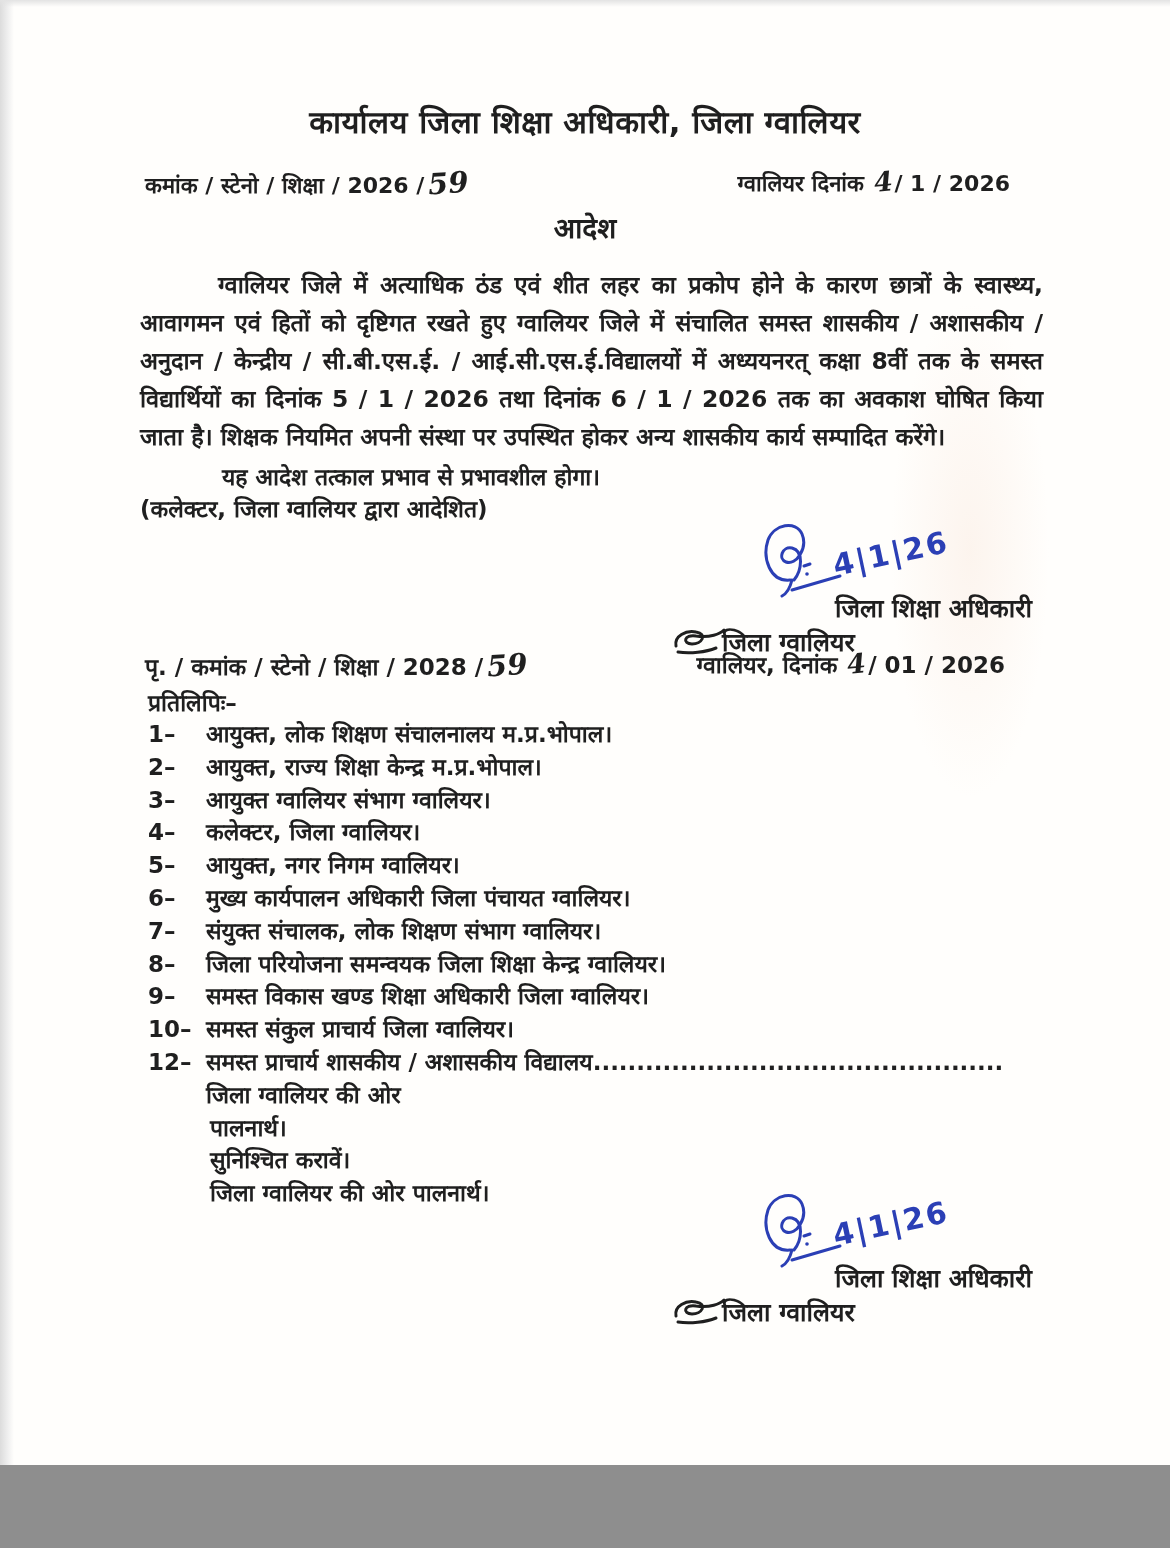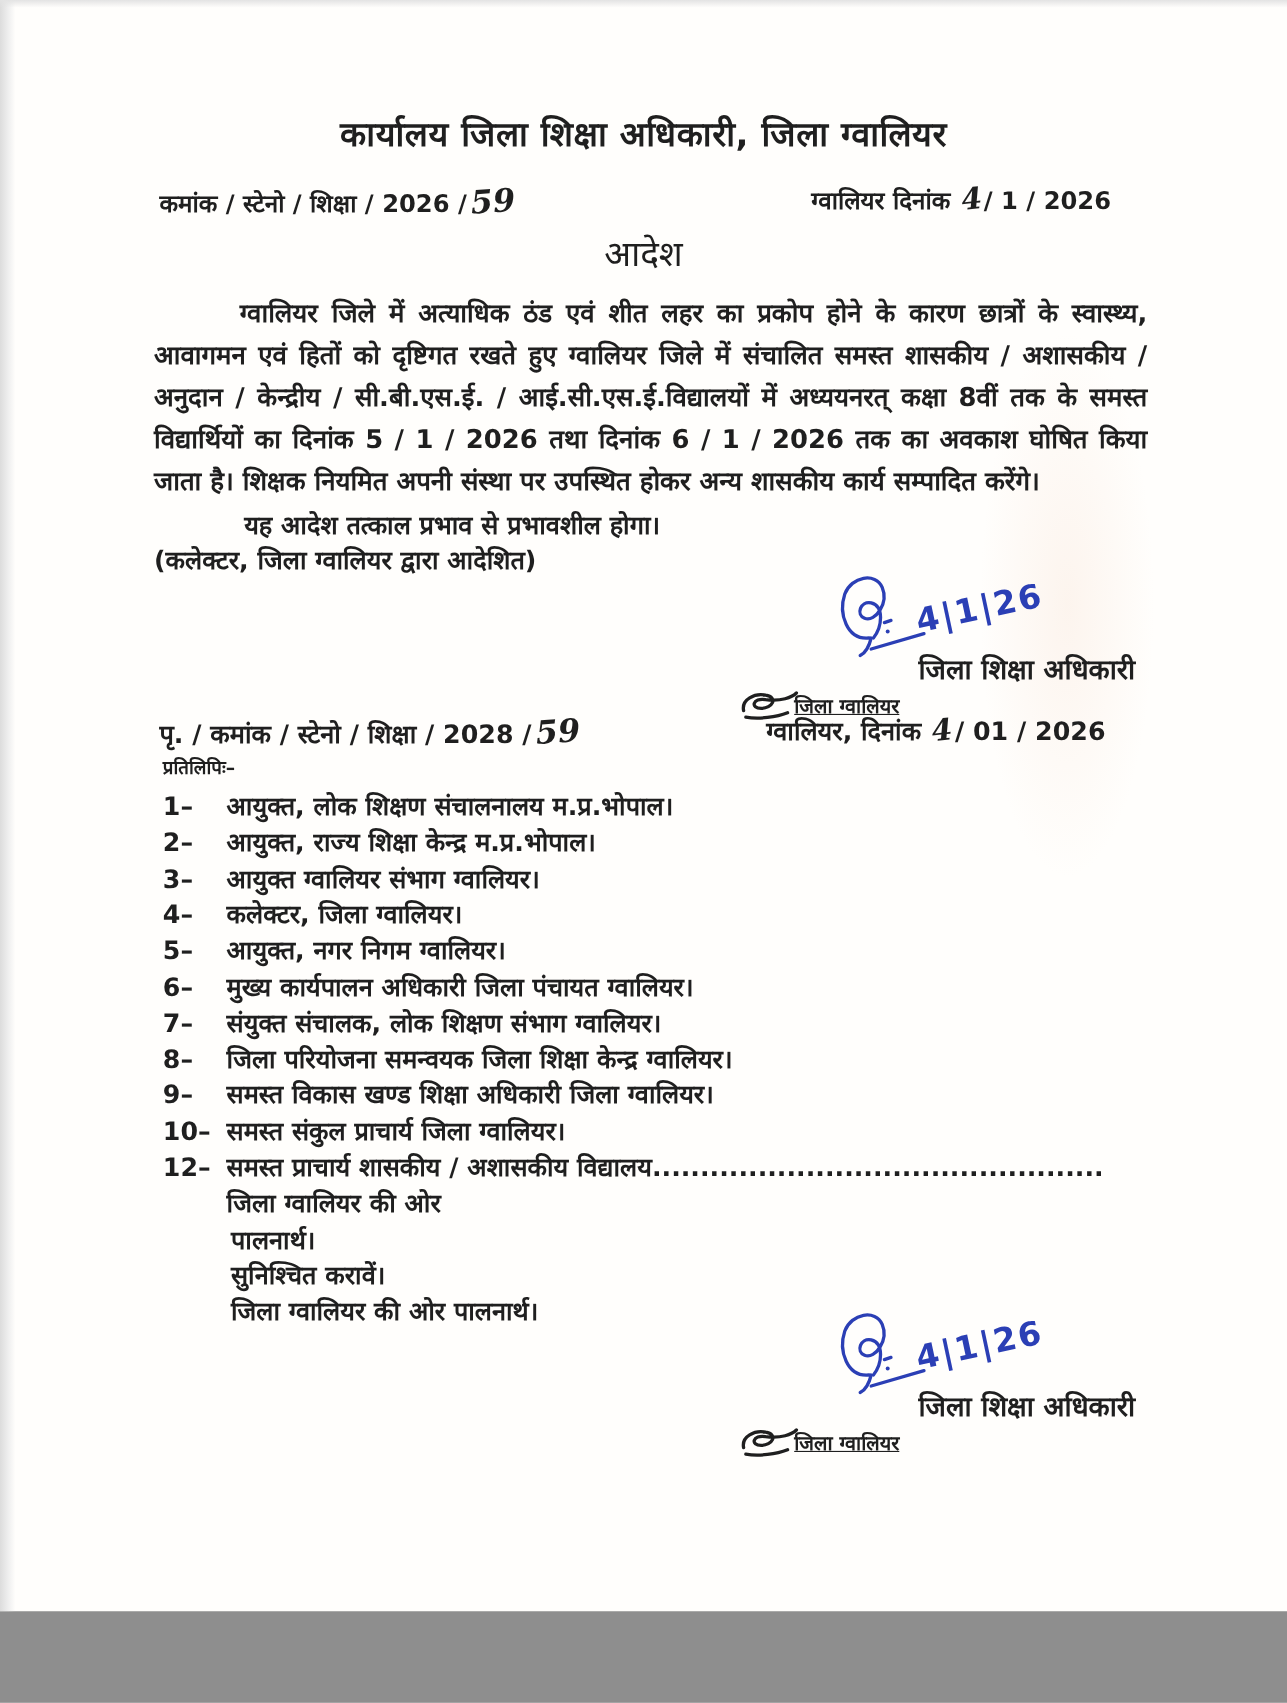--- a/index.html
+++ b/index.html
@@ -21,42 +21,42 @@
     background:radial-gradient(ellipse at 20% 90%,rgba(224,160,100,.45),rgba(224,160,100,0) 70%);}
   .smudge-mid{position:absolute;left:890px;top:300px;width:160px;height:500px;
     background:radial-gradient(ellipse at 50% 50%,rgba(245,215,195,.25),rgba(245,215,195,0) 70%);}
   .abs{position:absolute;}
 
   .doc-title{left:0;top:100px;width:100%;text-align:center;font-size:31px;font-weight:bold;letter-spacing:.5px;}
   .ref-row{left:145px;top:166px;width:865px;display:flex;justify-content:space-between;font-size:22px;font-weight:bold;}
   .hand{font-family:"DejaVu Serif","Liberation Serif",serif;font-style:italic;}
   .hand-59{font-size:29px;transform:rotate(-4deg);display:inline-block;margin-left:4px;}
   .hand-4{font-size:27px;display:inline-block;transform:rotate(-6deg);margin:0 2px;}
-  .order-heading{left:0;top:208px;width:100%;text-align:center;font-size:32px;font-weight:normal;}
+  .order-heading{left:0;top:208px;width:100%;text-align:center;font-size:28px;font-weight:bold;}
 
   .body-para{left:140px;top:266px;width:903px;font-size:23.5px;line-height:38px;
     font-weight:bold;text-align:justify;text-indent:78px;}
 
   .effect-line{left:222px;top:460px;font-size:23px;font-weight:bold;}
   .collector-line{left:140px;top:492px;font-size:23px;font-weight:bold;}
 
   .sig-block{width:360px;}
   .sig-top{left:672px;top:518px;}
   .sig-bottom{left:672px;top:1188px;}
   .sig-art{position:relative;height:72px;}
   .sig-svg{position:absolute;left:80px;top:0;}
   .sig-date{position:absolute;left:160px;top:18px;color:#2b3fb5;font-size:30px;
     font-weight:bold;transform:rotate(-12deg);letter-spacing:2px;white-space:nowrap;}
   .sig-designation{font-size:25px;font-weight:bold;padding-left:22px;text-align:right;}
-  .sig-office{font-size:18px;font-weight:bold;display:flex;align-items:center;text-decoration:underline;}
+  .sig-office{font-size:25px;font-weight:bold;display:flex;align-items:center;}
   .scribble-svg{margin-right:-6px;}
 
   .endorse-row{left:145px;top:648px;width:860px;display:flex;justify-content:space-between;
     font-size:23px;font-weight:bold;}
-  .copy-heading{left:148px;top:686px;font-size:17px;font-weight:bold;}
+  .copy-heading{left:148px;top:686px;font-size:23px;font-weight:bold;}
   .copies{left:148px;top:718px;width:900px;font-size:23px;font-weight:bold;line-height:32.8px;}
   .copy-item{display:flex;}
   .copy-item .num{width:58px;flex:0 0 58px;text-align:left;}
   .copy-item .txt{flex:1;}
   .copy-cont{padding-left:62px;}
 </style>
 </head>
 <body>
 
 <div class="page">

